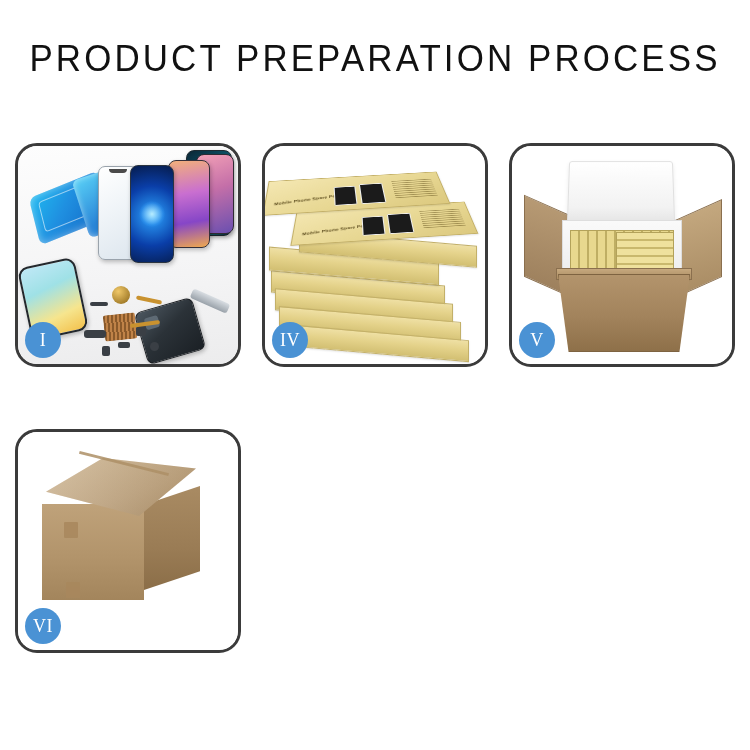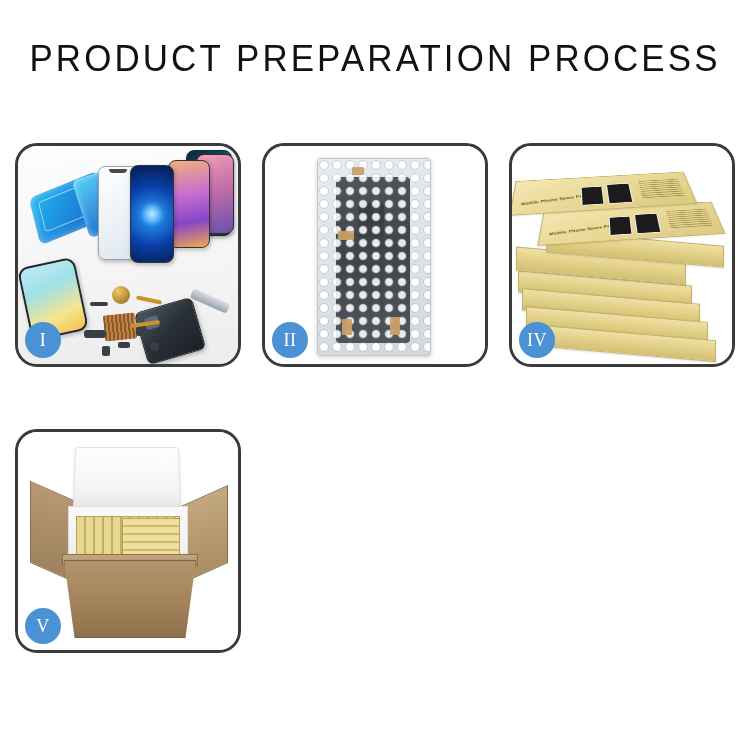--- a/index.html
+++ b/index.html
@@ -376,33 +376,20 @@
         <div class="part" style="left:100px;top:196px;width:12px;height:6px;"></div>
         <div class="part" style="left:84px;top:200px;width:8px;height:10px;"></div>
         <div class="part" style="left:132px;top:196px;width:9px;height:9px;border-radius:50%;"></div>
         <div class="flex" style="left:118px;top:152px;width:26px;transform:rotate(12deg);"></div>
         <div class="flex" style="left:112px;top:176px;width:30px;transform:rotate(-8deg);"></div>
         <div class="tool"></div>
       </div>
       <div class="badge">I</div>
     </div>
 
-    <div class="panel">
-      <div class="photo p2">
-        <div class="pouch">
-          <div class="inner-part"></div>
-          <div class="bubbles"></div>
-          <div class="tape" style="left:34px;top:8px;width:12px;height:8px;"></div>
-          <div class="tape" style="left:20px;top:72px;width:16px;height:9px;"></div>
-          <div class="tape" style="left:24px;top:160px;width:10px;height:16px;"></div>
-          <div class="tape" style="left:72px;top:158px;width:10px;height:18px;"></div>
-        </div>
-      </div>
-      <div class="badge">II</div>
-    </div>
 
 
     <div class="panel">
       <div class="photo p4">
         <div class="stack">
 
           <div class="bx" style="left:6px;top:132px;width:172px;height:20px;transform:skewY(5deg);"></div>
           <div class="bx" style="left:10px;top:150px;width:176px;height:20px;transform:skewY(5deg);"></div>
           <div class="bx" style="left:14px;top:168px;width:180px;height:20px;transform:skewY(5deg);"></div>
           <div class="bx" style="left:18px;top:186px;width:184px;height:20px;transform:skewY(5deg);"></div>
@@ -435,15 +422,27 @@
         <div class="foam-lid"></div>
         <div class="foam-body"></div>
         <div class="yellow-rows"></div>
         <div class="yellow-rows2"></div>
         <div class="carton-rim"></div>
         <div class="carton-body"></div>
       </div>
       <div class="badge">V</div>
     </div>
 
+    <div class="panel">
+      <div class="photo p6">
+        <div class="c-frontR"></div>
+        <div class="c-frontL"></div>
+        <div class="c-top"></div>
+        <div class="c-top-shade"></div>
+        <div class="c-seam"></div>
+        <div class="c-tapeA"></div>
+        <div class="c-tapeB"></div>
+      </div>
+      <div class="badge">VI</div>
+    </div>
 
   </div>
 </div>
 
 </body></html>

